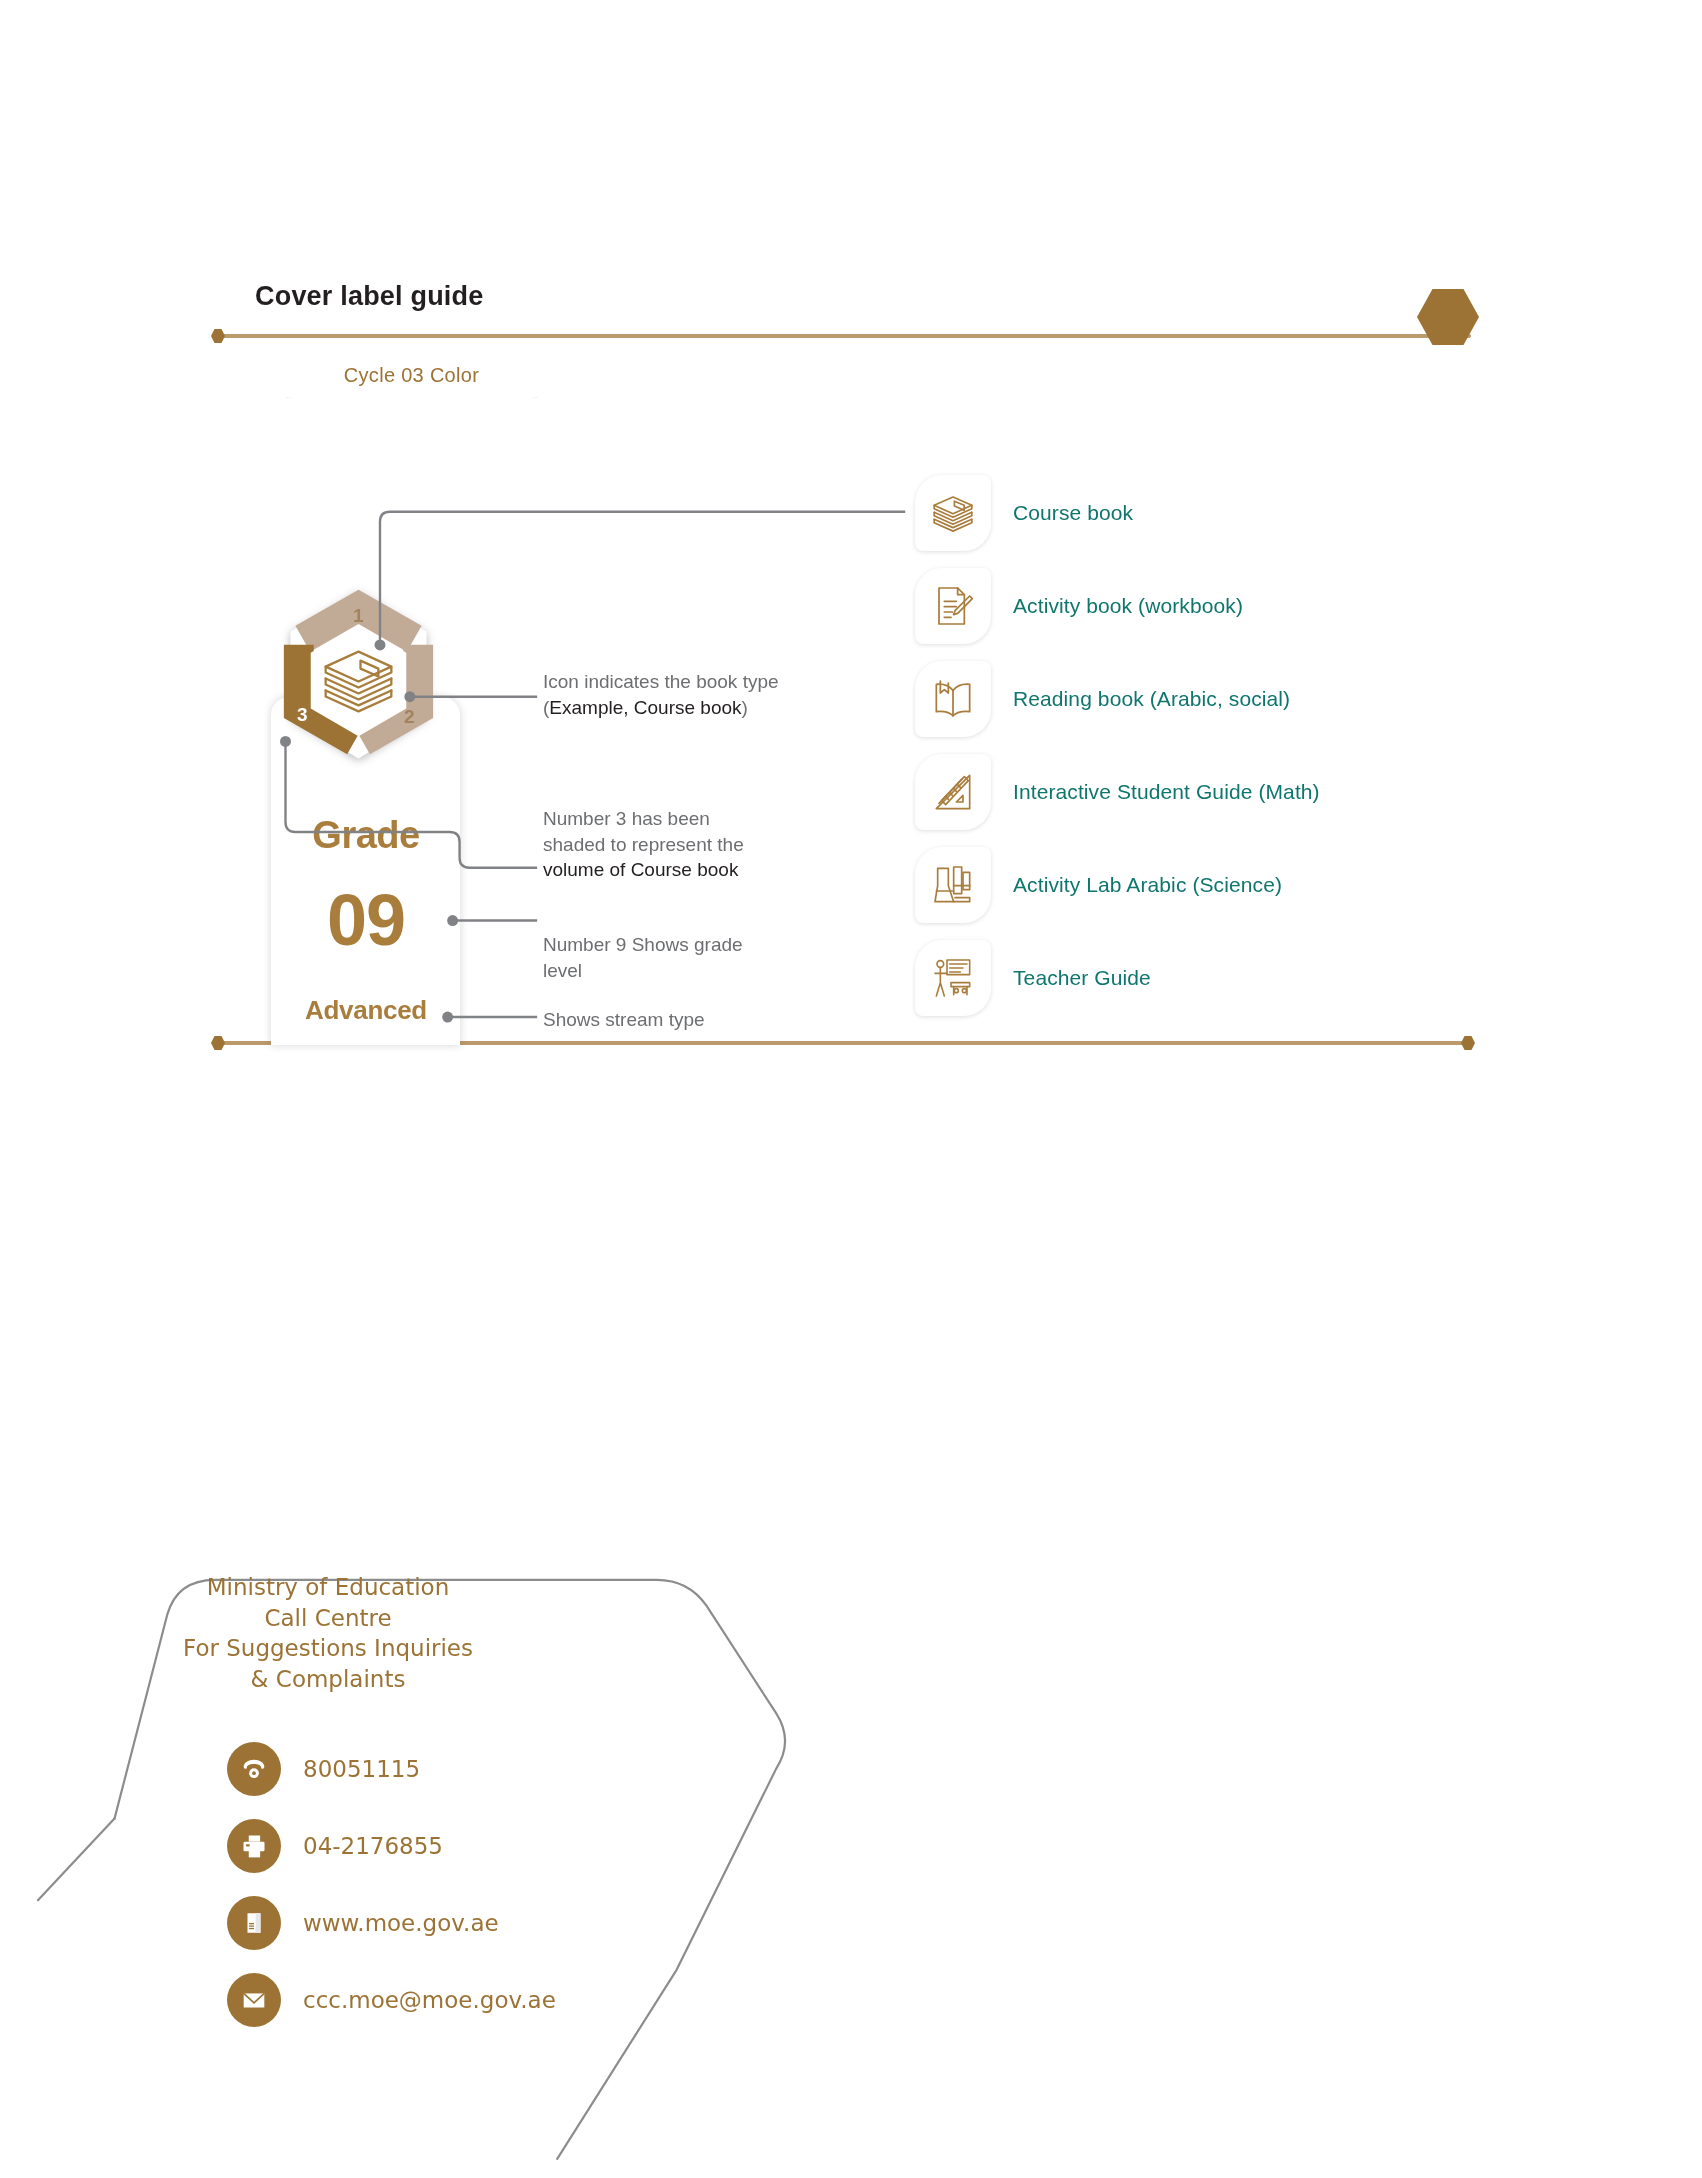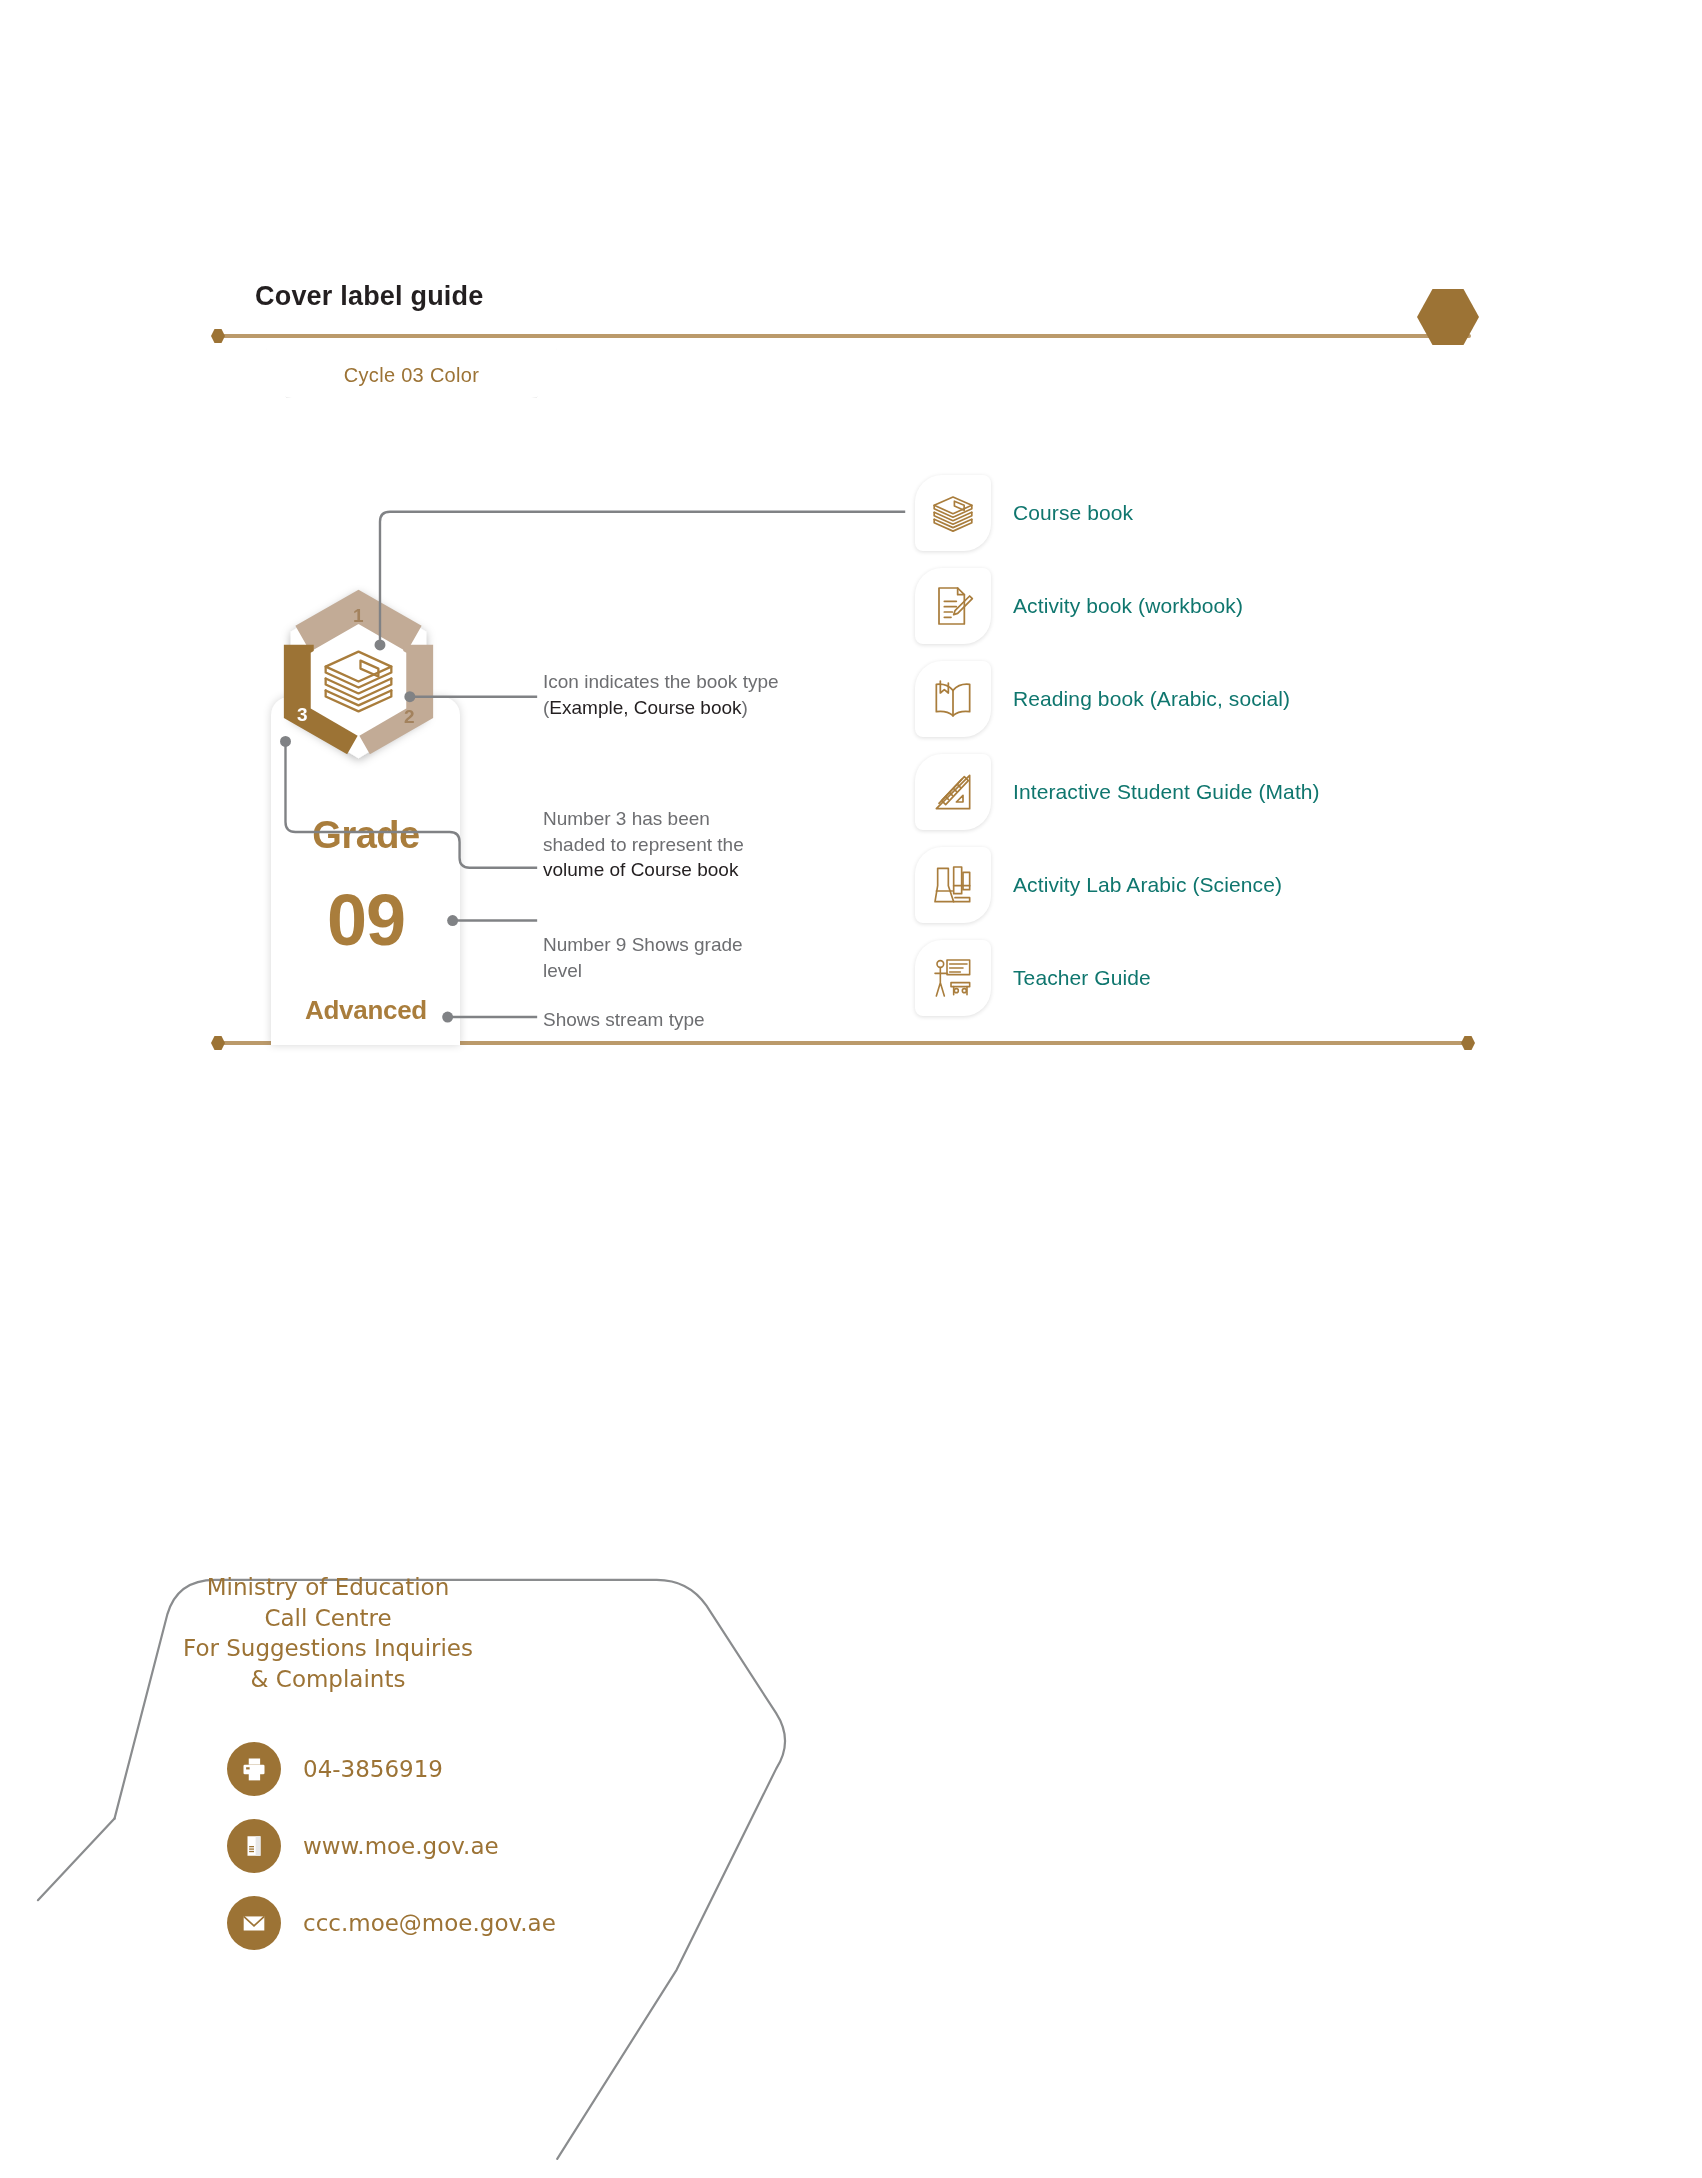--- a/index.html
+++ b/index.html
@@ -319,31 +319,41 @@
 
   <div id="footer-heading">
     <div>Ministry of Education</div>
     <div>Call Centre</div>
     <div>For Suggestions  Inquiries</div>
     <div>&amp; Complaints</div>
   </div>
 
   <div id="contact-list">
 
+    <div class="contact-row">
+      <div class="contact-icon">
+        <svg width="30" height="30" viewBox="0 0 32 32" fill="#ffffff">
+          <path d="M16 6c-6 0-11 3.2-11 7.4 0 1.3 .6 2.3 1.7 2.3 1.1 0 1.7-.7 1.7-1.7 0-1.9 3-3.4 7.6-3.4s7.6 1.5 7.6 3.4c0 1 .6 1.7 1.7 1.7 1.1 0 1.7-1 1.7-2.3C27 9.2 22 6 16 6z"></path>
+          <circle cx="16" cy="20.5" r="5.2"></circle>
+          <circle cx="16" cy="20.5" r="2" fill="#9c7335"></circle>
+        </svg>
+      </div>
+      <div class="contact-value">80051115</div>
+    </div>
 
     <div class="contact-row">
       <div class="contact-icon">
         <svg width="28" height="28" viewBox="0 0 32 32" fill="#ffffff">
           <rect x="10" y="4" width="13" height="7"></rect>
           <rect x="4" y="11" width="24" height="11" rx="1.5"></rect>
           <rect x="7" y="14" width="4" height="2.5" fill="#9c7335"></rect>
           <rect x="10" y="21" width="13" height="8"></rect>
         </svg>
       </div>
-      <div class="contact-value">04-3856919</div>
+      <div class="contact-value">04-2176855</div>
     </div>
 
     <div class="contact-row">
       <div class="contact-icon">
         <svg width="26" height="28" viewBox="0 0 32 32" fill="#ffffff">
           <rect x="8" y="4" width="16" height="24"></rect>
           <rect x="18" y="4" width="6" height="24" fill="#e6e7e8"></rect>
           <rect x="10" y="16" width="6" height="1.6" fill="#9c7335"></rect>
           <rect x="10" y="19" width="6" height="1.6" fill="#9c7335"></rect>
           <rect x="10" y="22" width="6" height="1.6" fill="#9c7335"></rect>

